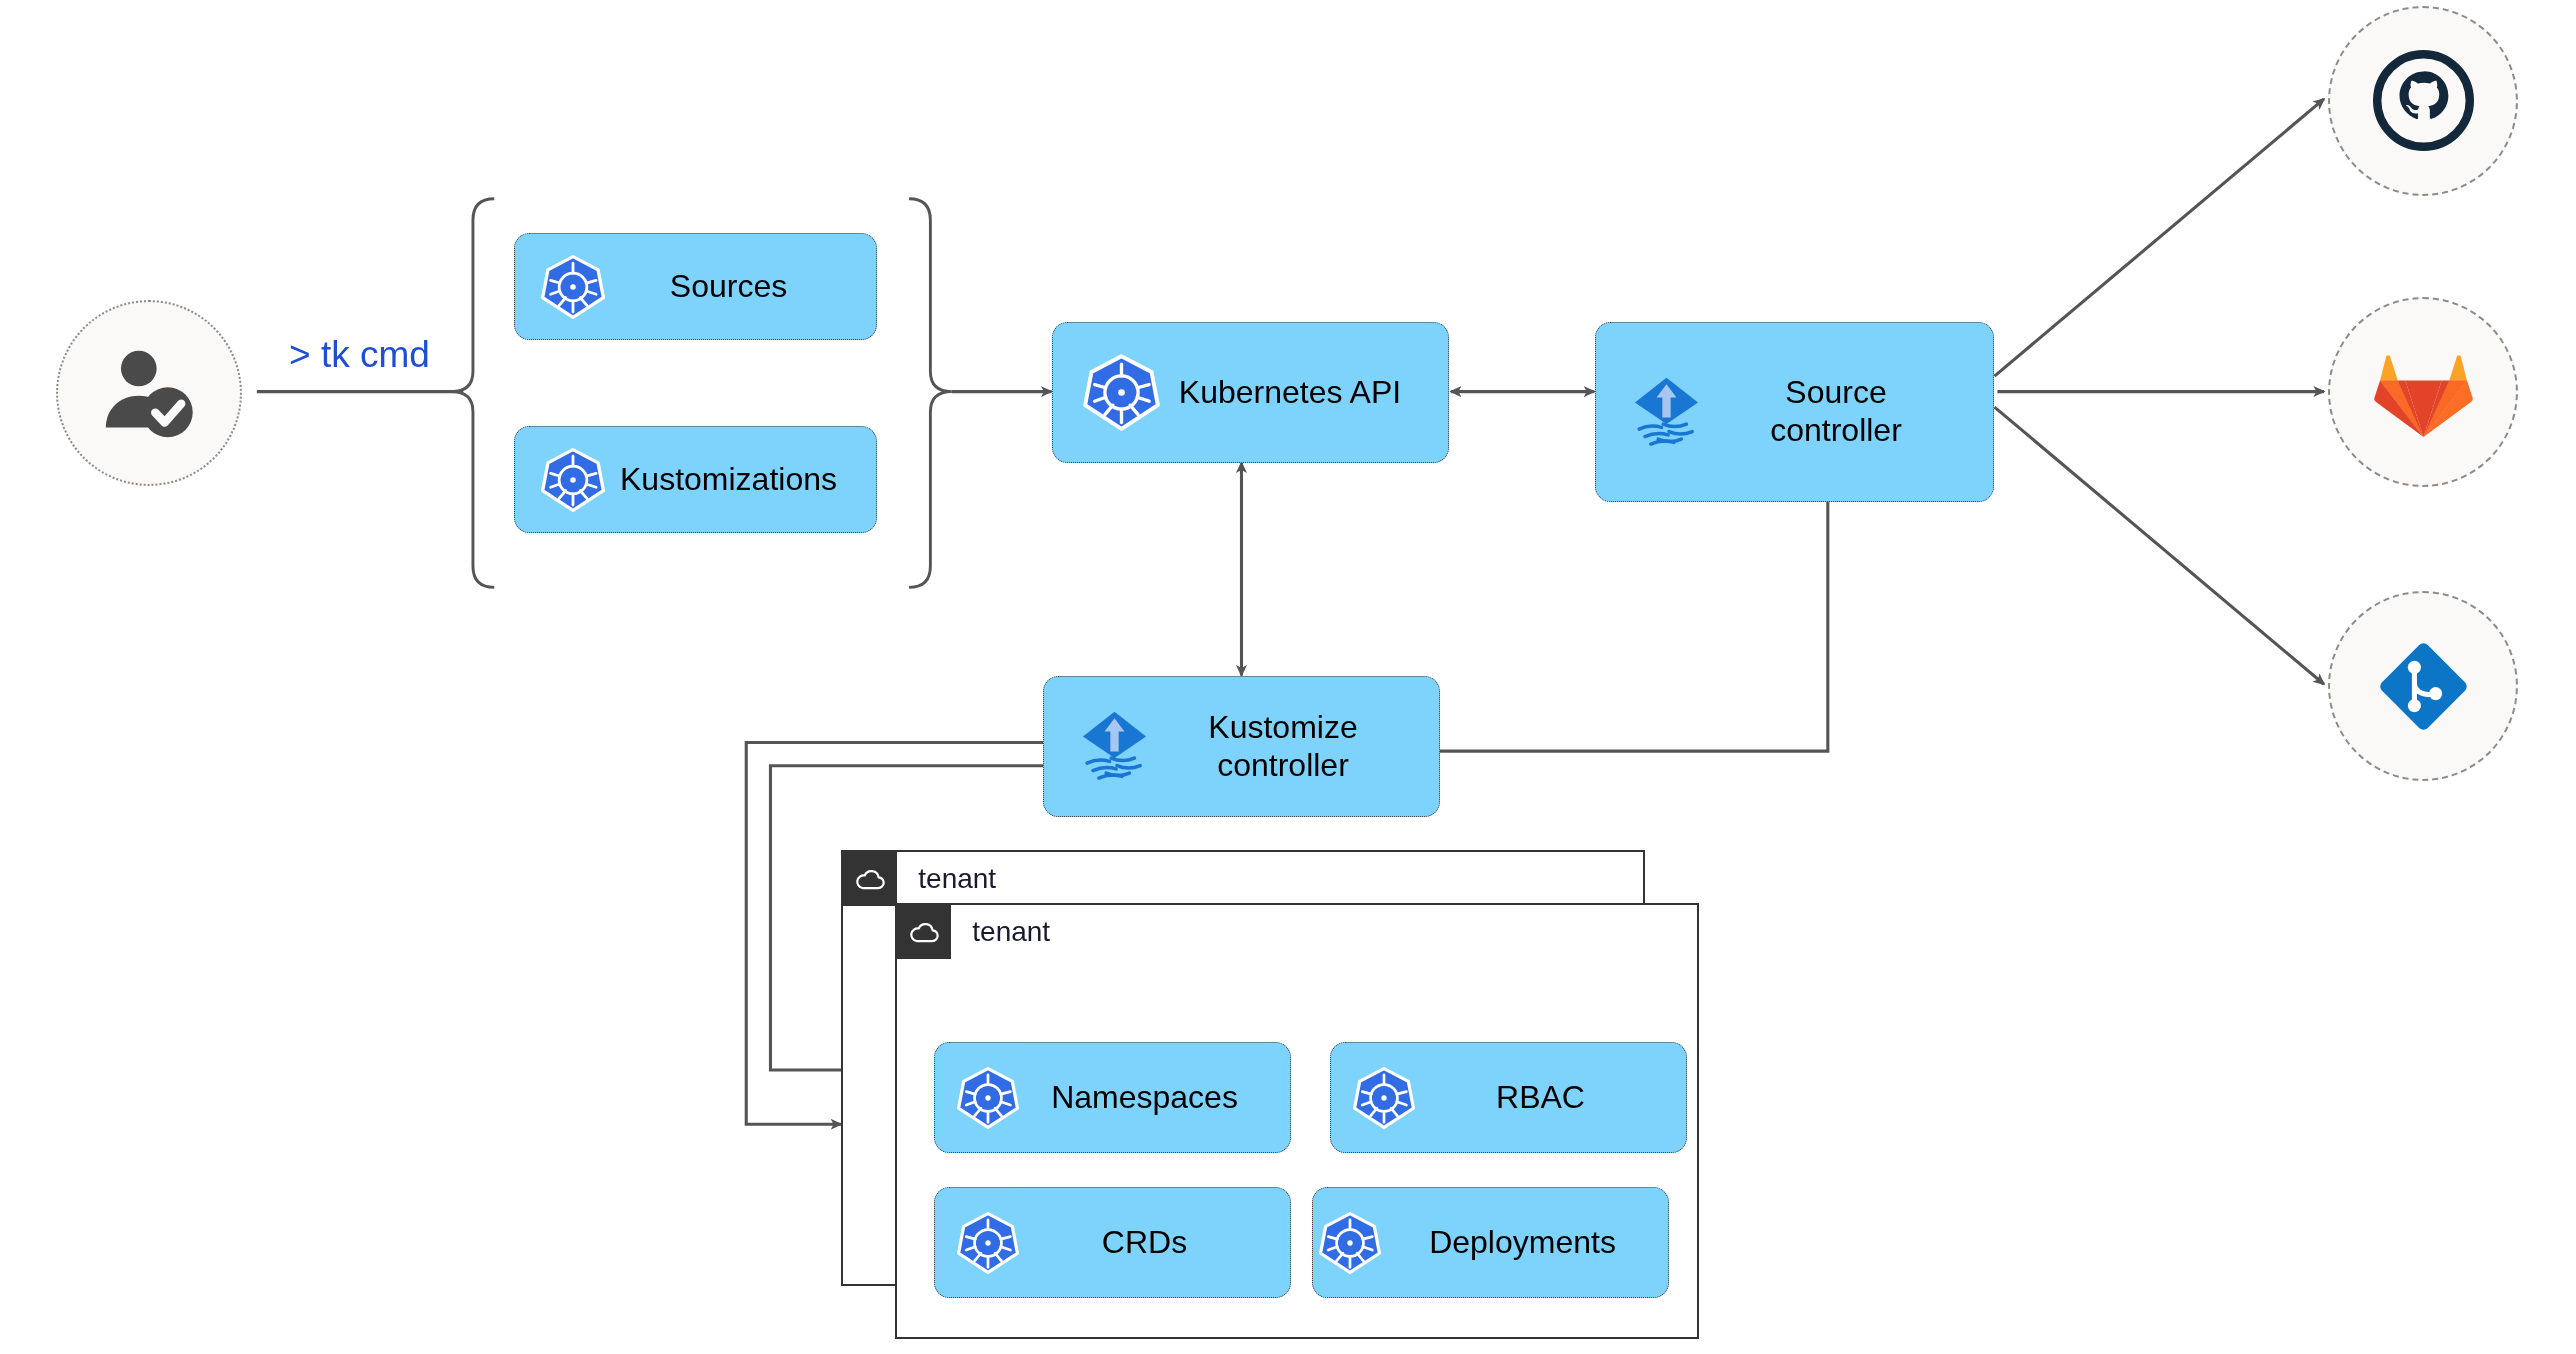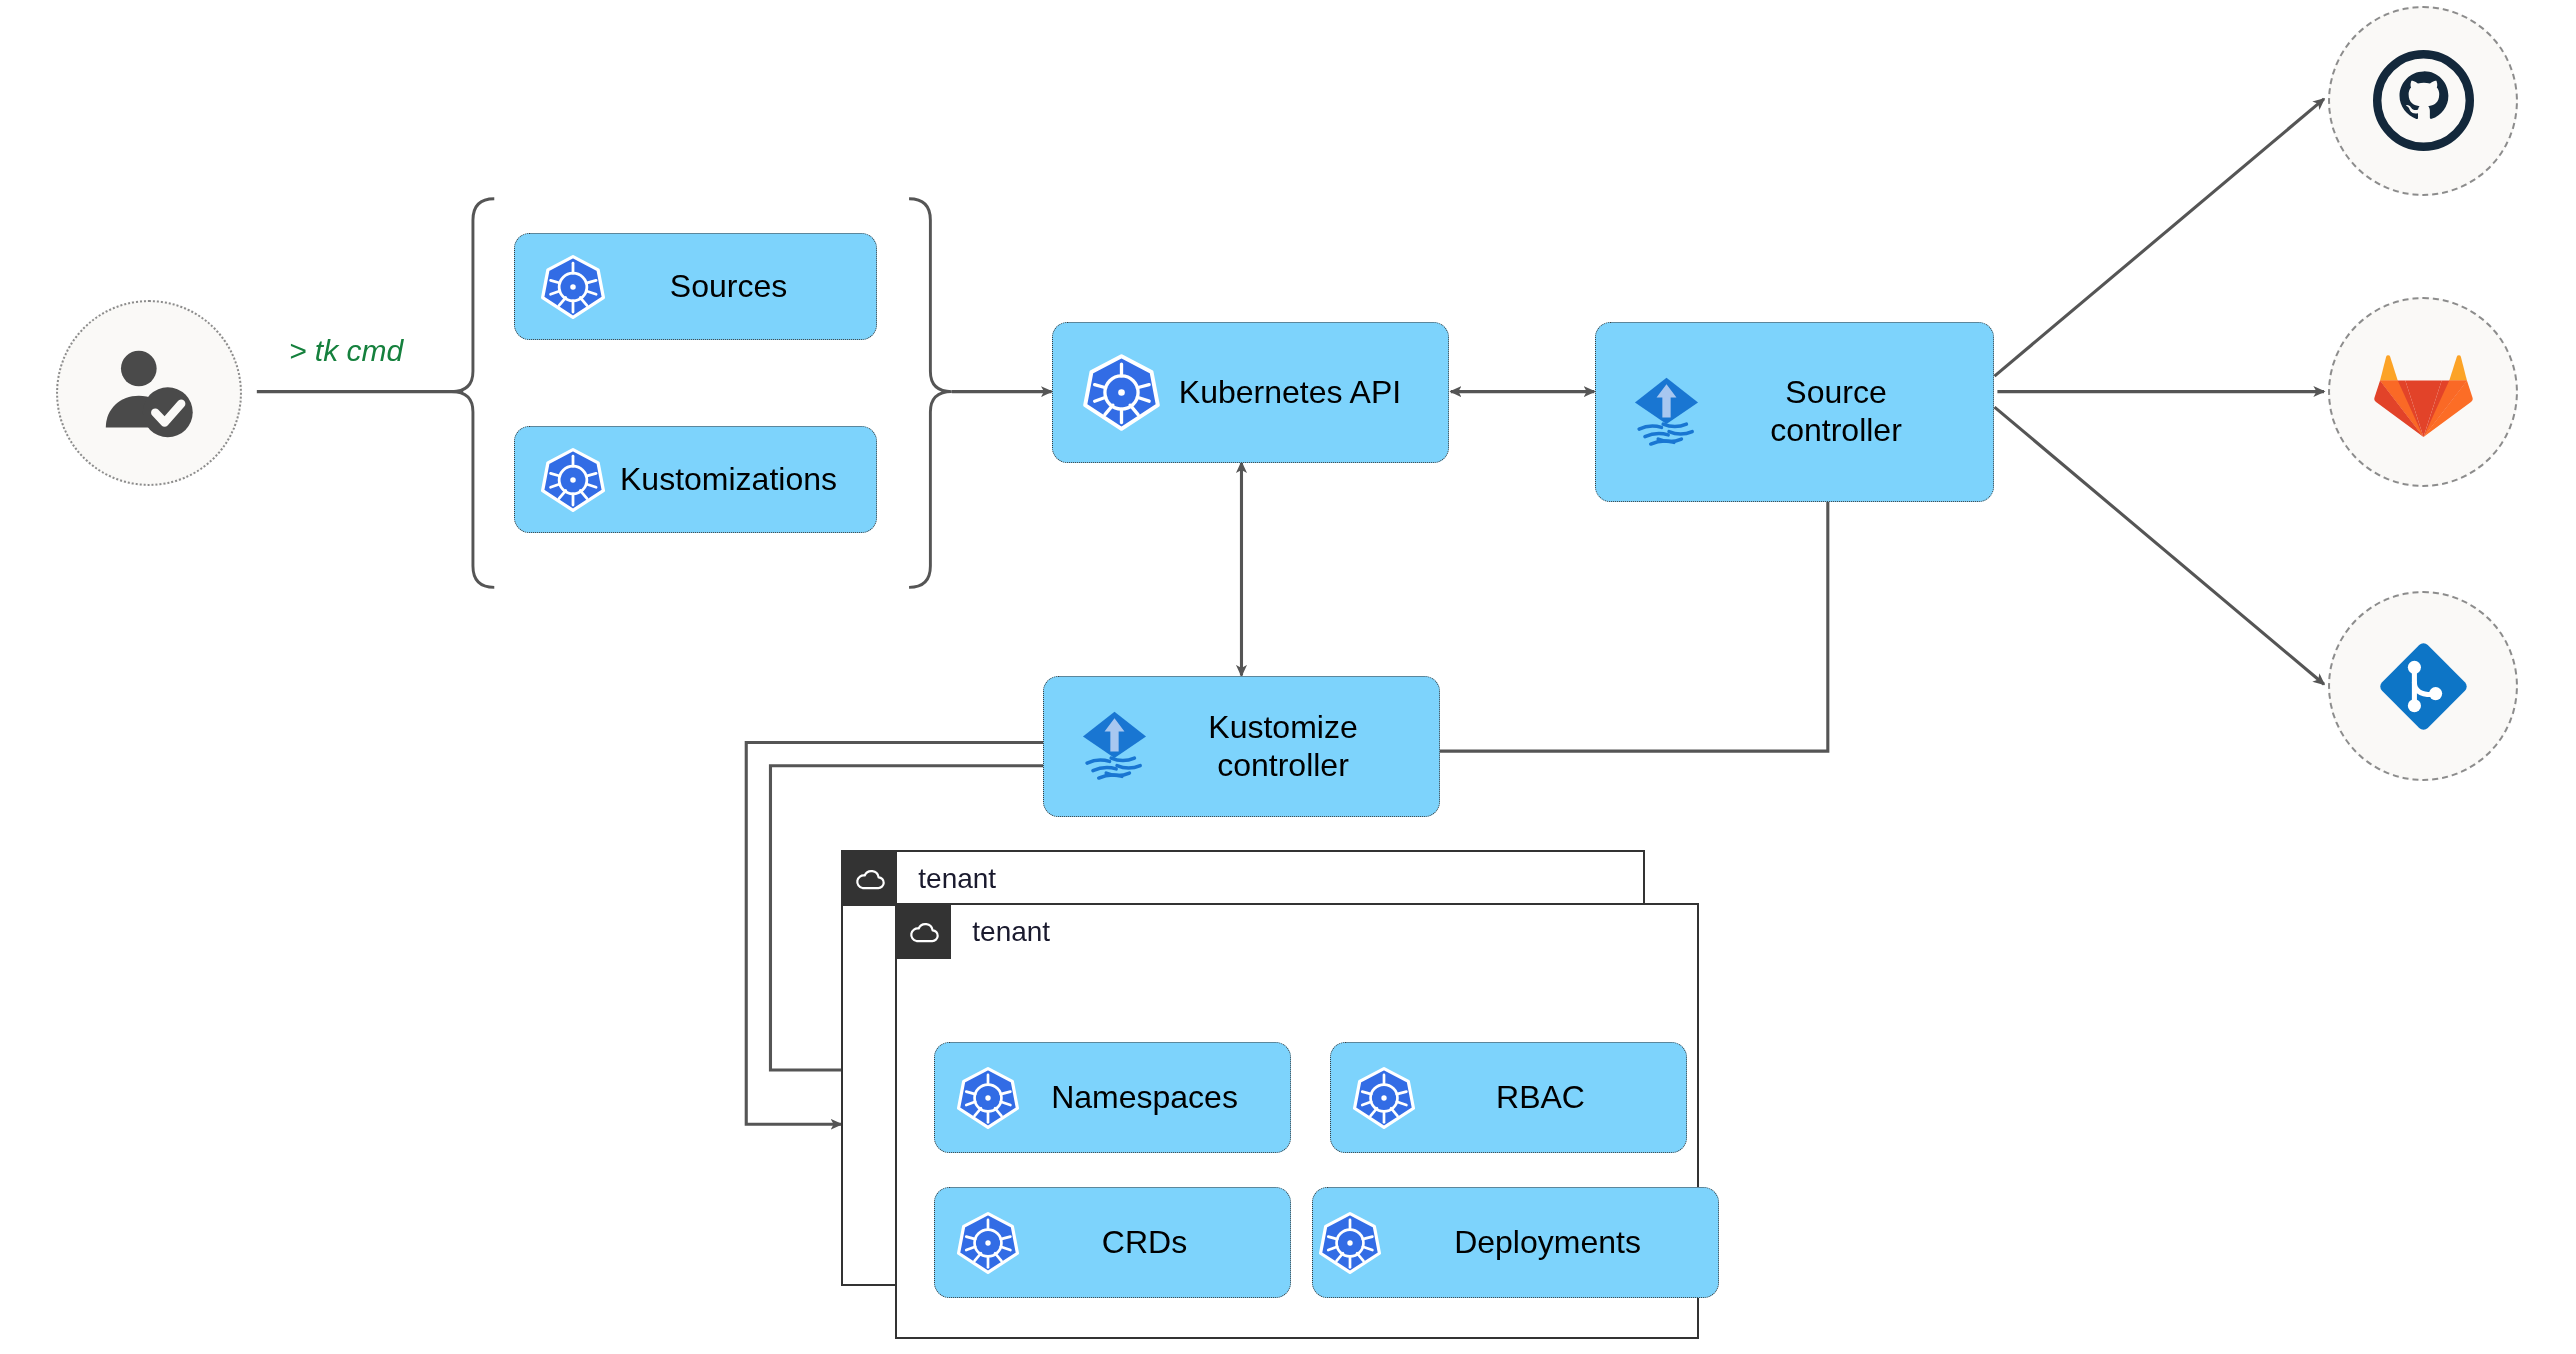--- a/index.html
+++ b/index.html
@@ -89,24 +89,23 @@
   .tenant-name {
     font-size: 28px;
     color: #1a1a2e;
     padding-left: 21.3px;
     white-space: nowrap;
   }
 
   
   .cmd-label {
     position: absolute;
-    font-size: 30px;
-    color: #15803d;
+    font-size: 37px;
+    color: #1d4ed8;
     white-space: nowrap;
-    font-style: italic;
   }
 </style>
 </head>
 <body>
 
 <div id="canvas">
 
   <svg id="wires" viewBox="0 0 2658 1398" xmlns="http://www.w3.org/2000/svg">
     <defs>
       <marker id="ah" markerWidth="13" markerHeight="13" refX="11" refY="6.5" orient="auto" markerUnits="userSpaceOnUse">
@@ -349,21 +348,21 @@
           <line x1="70" y1="56" x2="85" y2="61"></line>
           <line x1="85" y1="40" x2="70" y2="44"></line>
           <line x1="30" y1="56" x2="16" y2="61"></line>
           <line x1="29" y1="78" x2="39" y2="66"></line>
           <line x1="71" y1="78" x2="61" y2="66"></line>
         </g>
       </svg>
       <span class="lbl">CRDs</span>
     </div>
 
-    <div class="node" style="left:415px; top:282px; width:407px; height:111px; padding:0 5px;">
+    <div class="node" style="left:415px; top:282px; width:357px; height:111px; padding:0 5px;">
       <svg class="ico" width="64" height="64" viewBox="0 0 100 100">
         <polygon points="50,4 88,24 96,66 50,96 4,66 12,24" fill="#326ce5" stroke="#ffffff" stroke-width="5" stroke-linejoin="round"></polygon>
         <g fill="none" stroke="#ffffff" stroke-width="4.2" stroke-linecap="round">
           <circle cx="50" cy="50" r="21"></circle>
           <circle cx="50" cy="50" r="4.2" fill="#ffffff" stroke="none"></circle>
           <line x1="50" y1="14" x2="50" y2="29"></line>
           <line x1="50" y1="71" x2="50" y2="88"></line>
           <line x1="16" y1="40" x2="30" y2="44"></line>
           <line x1="70" y1="56" x2="85" y2="61"></line>
           <line x1="85" y1="40" x2="70" y2="44"></line>

